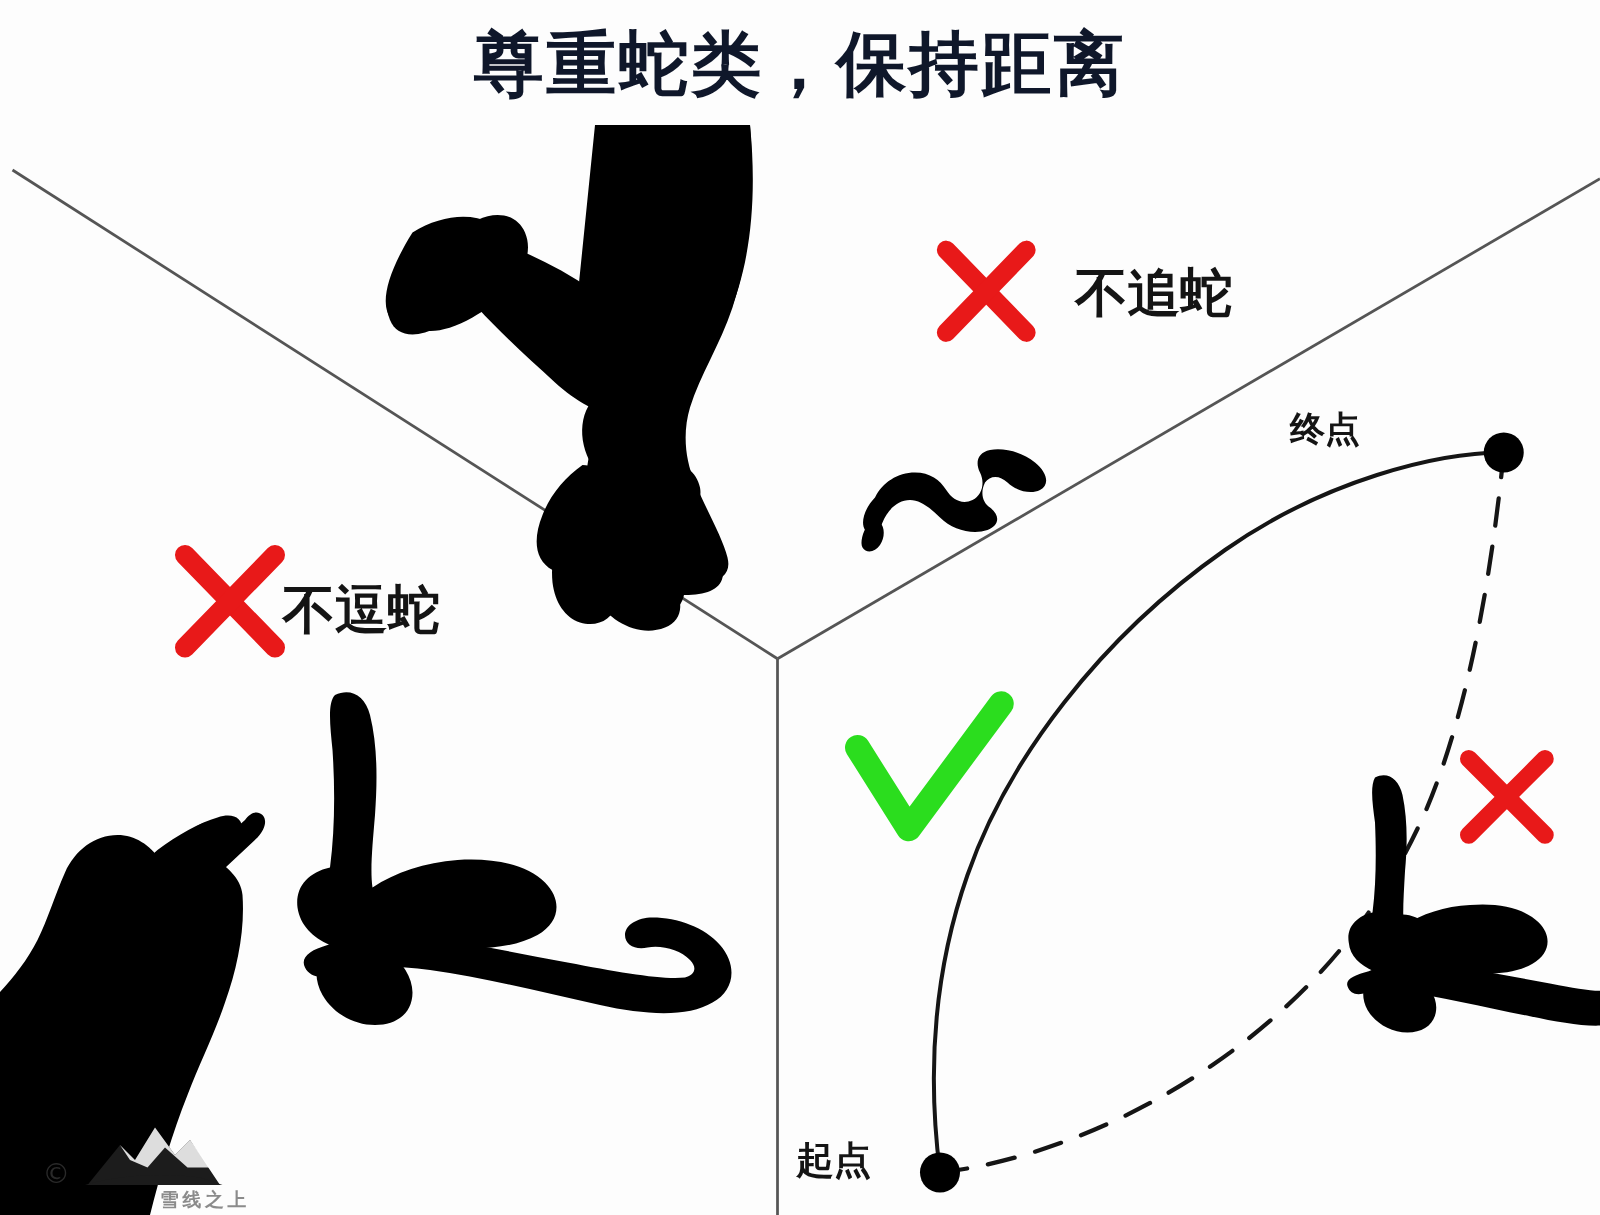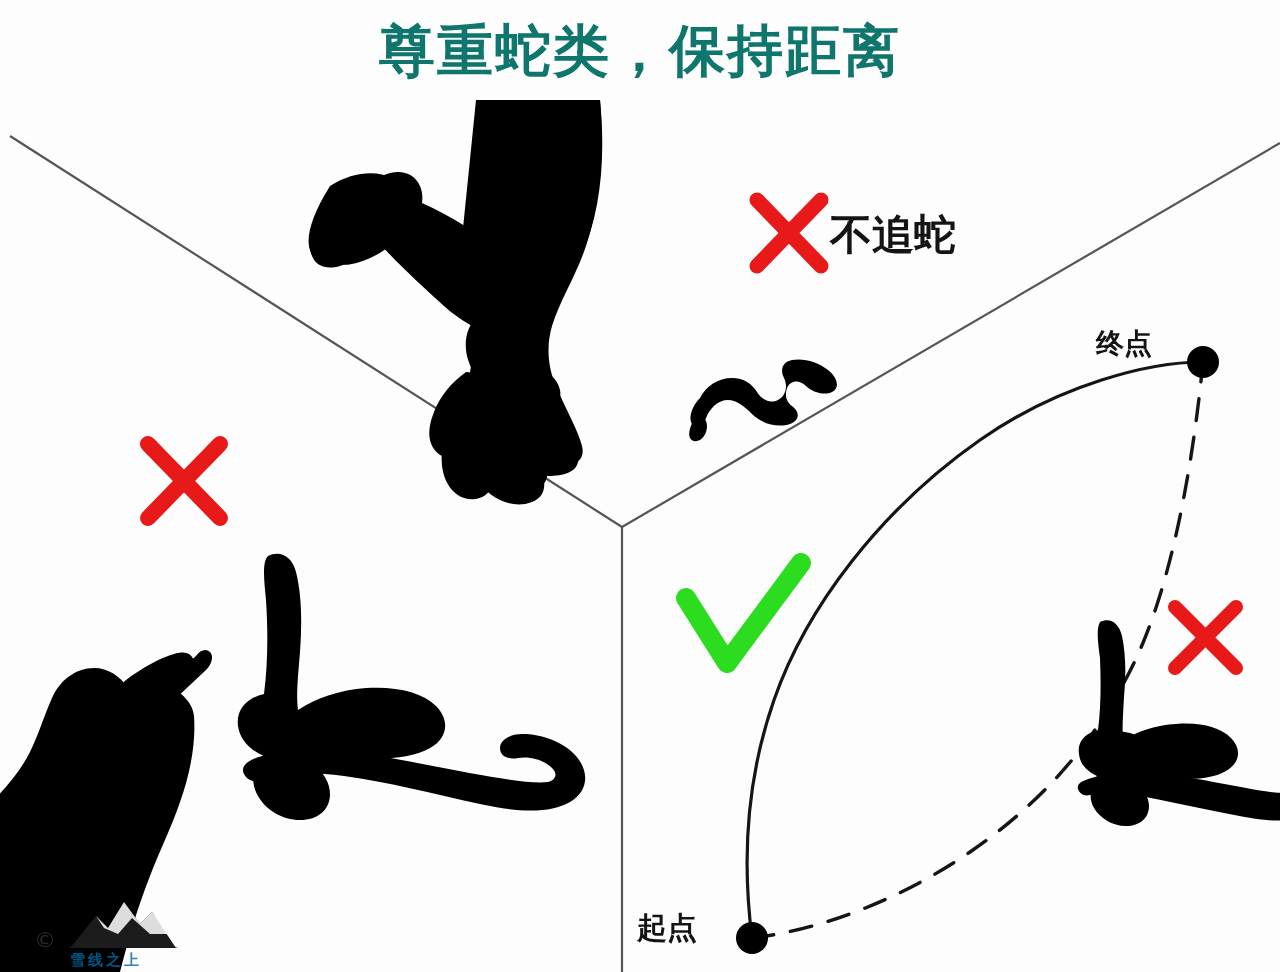--- a/index.html
+++ b/index.html
@@ -27,47 +27,47 @@
   }
   .title {
     position: absolute;
     left: 0;
     top: 14px;
     width: 1280px;
     text-align: center;
     font-size: 56px;
     font-weight: 700;
     letter-spacing: 2px;
-    color: #0f766e;
+    color: #0f172a;
     font-family: "DejaVu Sans", "Liberation Sans", sans-serif;
   }
   .cn-label {
     position: absolute;
     color: #141414;
     font-weight: 700;
     font-family: "DejaVu Sans", "Liberation Sans", sans-serif;
     white-space: nowrap;
   }
   .label-no-chase {
-    left: 830px;
+    left: 860px;
     top: 207px;
     font-size: 42px;
   }
   .label-no-tease {
     left: 226px;
     top: 460px;
     font-size: 42px;
   }
   .label-go-around {
     left: 884px;
     top: 612px;
     font-size: 36px;
   }
   .label-endpoint {
-    left: 1096px;
+    left: 1032px;
     top: 325px;
     font-size: 28px;
     text-align: right;
   }
   .label-startpoint {
     left: 637px;
     top: 908px;
     font-size: 30px;
     text-align: right;
   }
@@ -85,24 +85,24 @@
     top: 22px;
     font-size: 22px;
     color: #333333;
     font-family: "DejaVu Sans", "Liberation Sans", sans-serif;
   }
   .wm-text {
     position: absolute;
     left: 36px;
     top: 46px;
     width: 130px;
-    text-align: left;
+    text-align: right;
     font-size: 15px;
     letter-spacing: 3px;
-    color: #0369a1;
+    color: #737373;
     font-weight: 700;
     font-family: "DejaVu Sans", "Liberation Sans", sans-serif;
   }
 </style>
 </head>
 <body>
 
 <div id="poster">
 
   <svg id="poster-svg" viewBox="0 0 1280 972">
@@ -409,20 +409,21 @@
                L150,934 L132,918 L118,934 L104,928 Z" fill="#ffffff" opacity="0.85"></path>
       <path d="M68,948 C94,940 130,938 160,942 L178,948 Z" fill="#1c1c1c"></path>
     </g>
 
   </svg>
 
   <div class="title">尊重蛇类，保持距离</div>
 
   <div class="cn-label label-no-chase">不追蛇</div>
 
+  <div class="cn-label label-no-tease">不逗蛇</div>
 
 
   <div class="cn-label label-endpoint">终点</div>
 
   <div class="cn-label label-startpoint">起点</div>
 
   <div class="watermark">
     <span class="wm-copyright">©</span>
     <span class="wm-text">雪线之上</span>
   </div>

